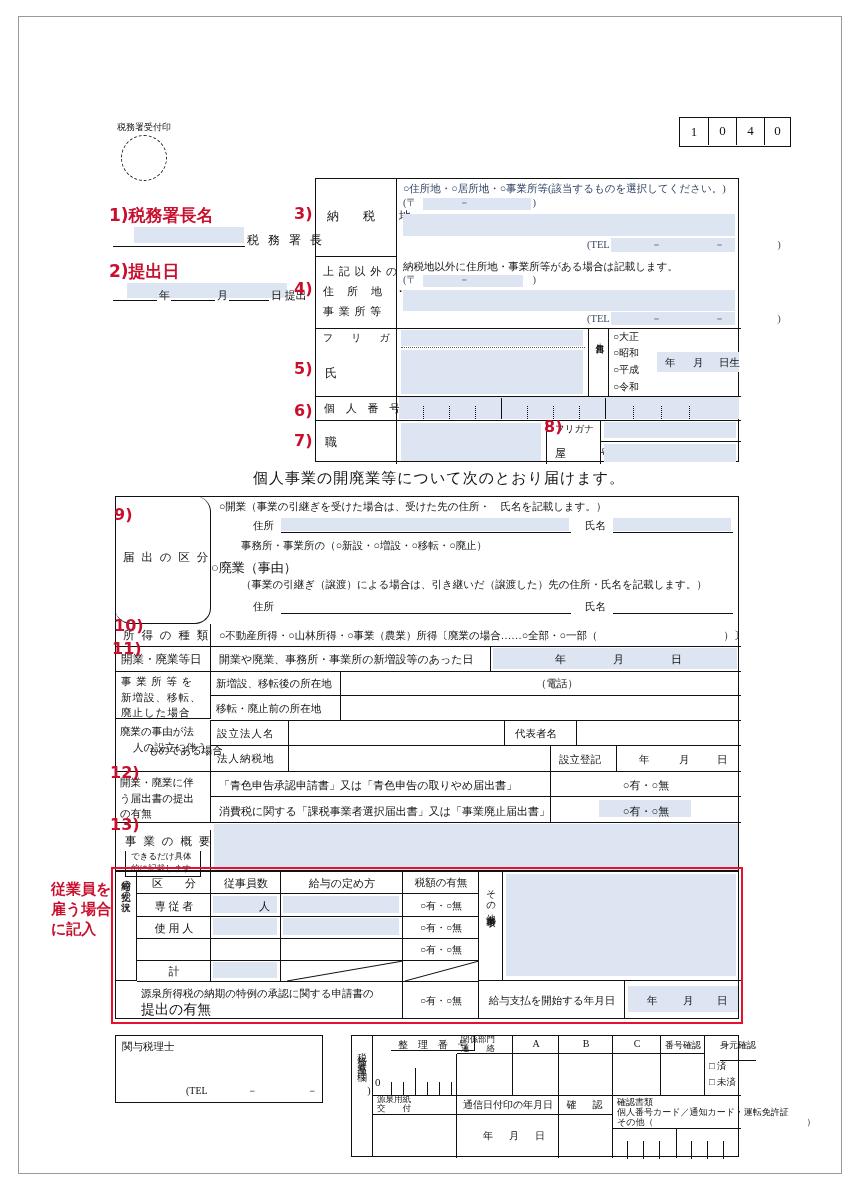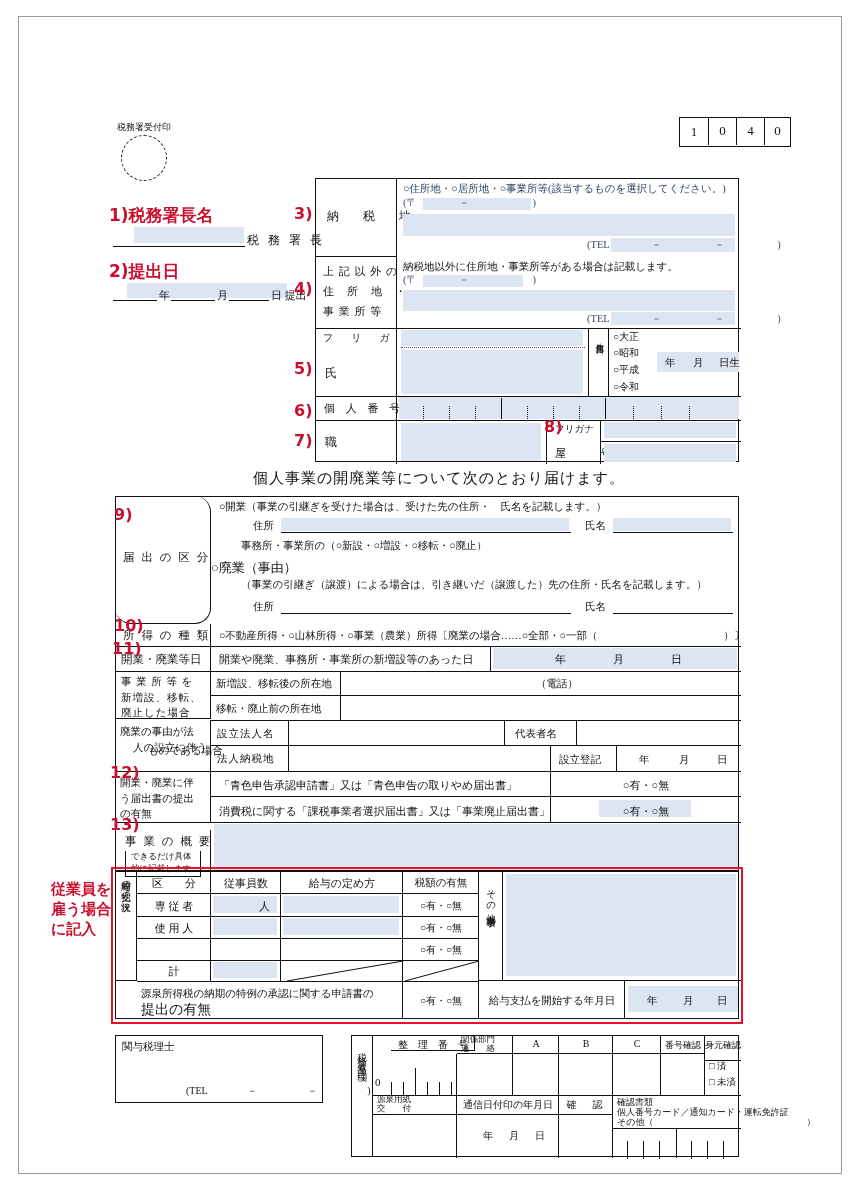--- a/index.html
+++ b/index.html
@@ -447,21 +447,21 @@
     </div>
     <div class="cell" style="left:207px; top:-1px; width:54px; height:19px; border-width:0 0.9px 0.9px 0;">
       <div class="lbl ctr" style="left:0; top:3px; width:54px; font-size:10px;">B</div>
     </div>
     <div class="cell" style="left:261px; top:-1px; width:48px; height:19px; border-width:0 0.9px 0.9px 0;">
       <div class="lbl ctr" style="left:0; top:3px; width:48px; font-size:10px;">C</div>
     </div>
     <div class="cell" style="left:309px; top:-1px; width:44px; height:19px; border-width:0 0.9px 0.9px 0;">
       <div class="lbl ctr" style="left:0; top:4px; width:44px; font-size:9px;">番号確認</div>
     </div>
-    <div class="cell" style="left:353px; top:-1px; width:36px; height:26px; border-width:0 0 0.9px 0;">
+    <div class="cell" style="left:368px; top:-1px; width:36px; height:26px; border-width:0 0 0.9px 0;">
       <div class="lbl ctr" style="left:0; top:4px; width:36px; font-size:9px;">身元確認</div>
     </div>
 
     <div class="cell" style="left:21px; top:18px; width:84px; height:42px; border-width:0 0.9px 0.9px 0;">
       <div class="lbl" style="left:2px; top:22px; font-size:11px;">0</div>
       <div class="tickS" style="left:18px; top:28px; height:14px;"></div>
       <div class="tickS" style="left:30px; top:28px; height:14px;"></div>
       <div class="tickS" style="left:42px; top:14px; height:28px;"></div>
       <div class="tickS" style="left:54px; top:28px; height:14px;"></div>
       <div class="tickS" style="left:66px; top:28px; height:14px;"></div>

